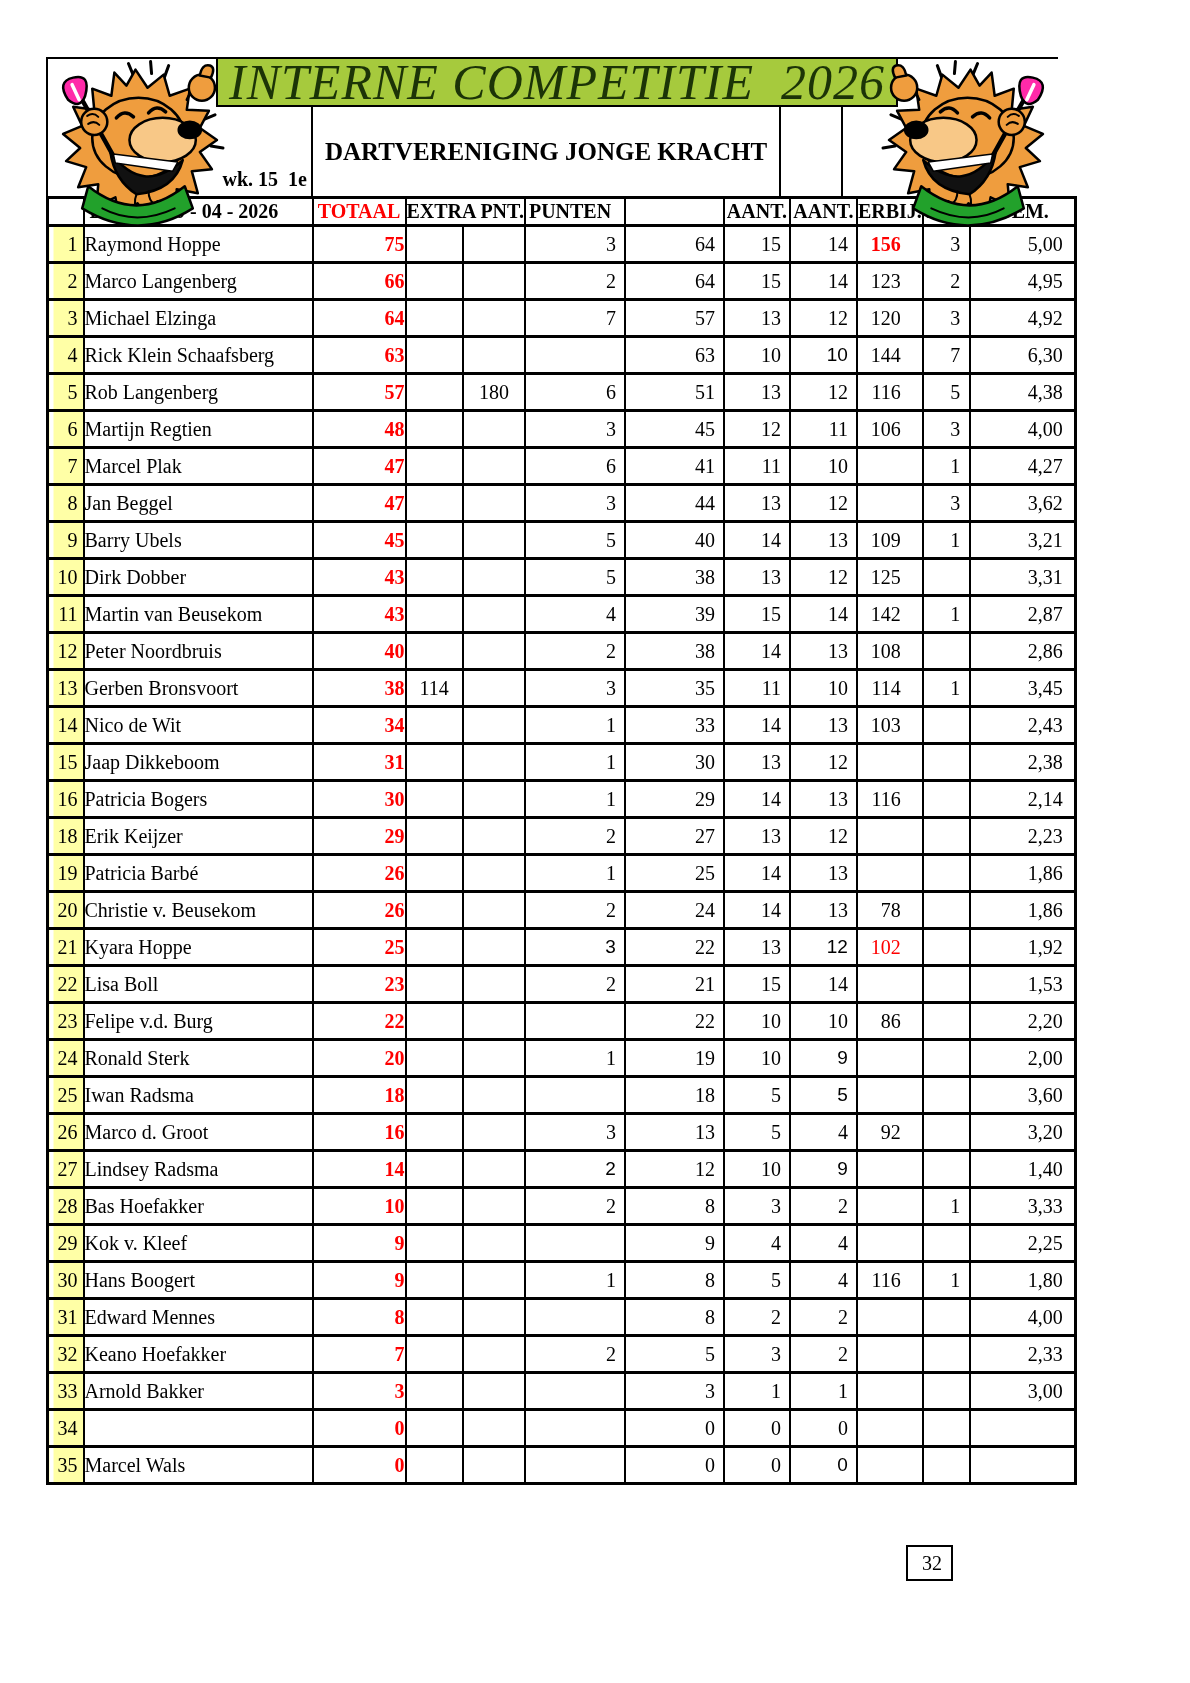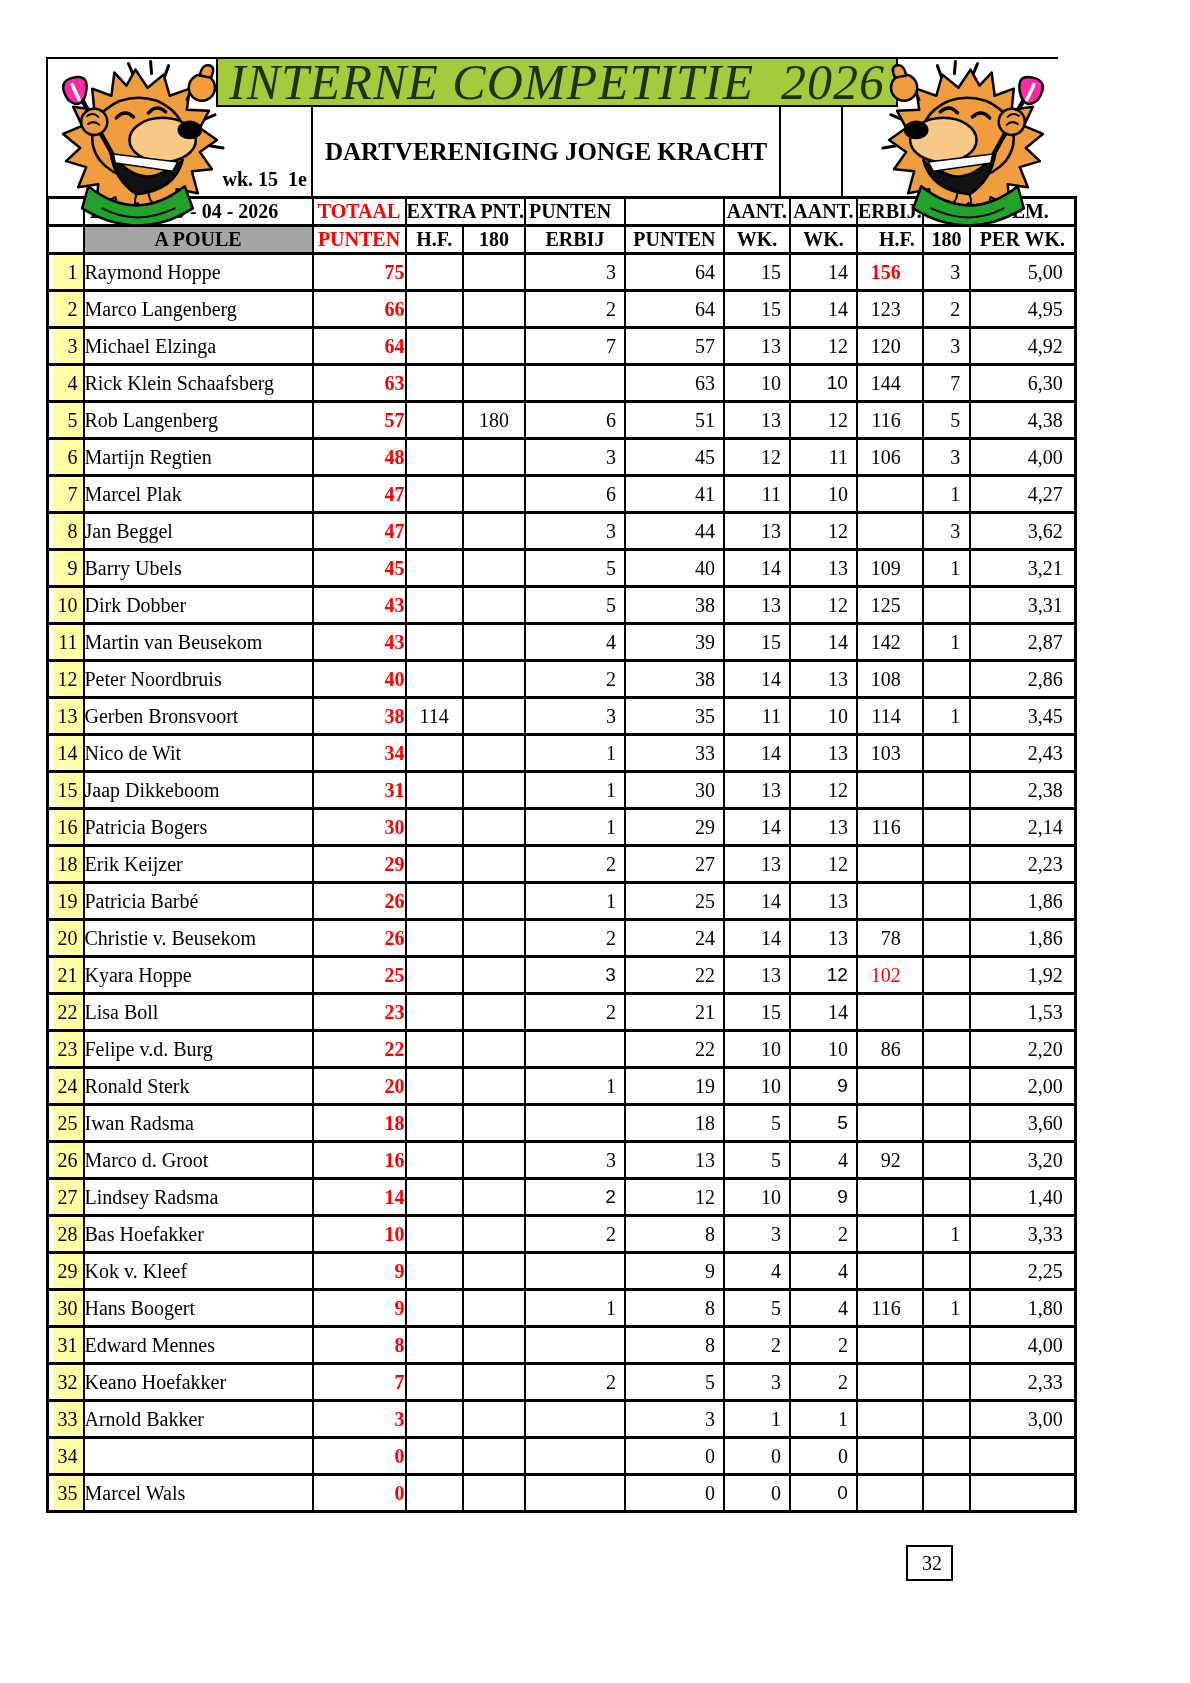--- a/index.html
+++ b/index.html
@@ -126,34 +126,20 @@
         <td class="hred">TOTAAL</td>
         <td colspan="2">EXTRA PNT.</td>
         <td class="a-l" style="padding-left:3px;">PUNTEN</td>
         <td></td>
         <td>AANT.</td>
         <td>AANT.</td>
         <td>ERBIJ.</td>
         <td>TOT.</td>
         <td>GEM.</td>
       </tr>
-      <tr>
-        <td></td>
-        <td class="gray">A POULE</td>
-        <td class="hred">PUNTEN</td>
-        <td>H.F.</td>
-        <td>180</td>
-        <td>ERBIJ</td>
-        <td>PUNTEN</td>
-        <td>WK.</td>
-        <td>WK.</td>
-        <td class="a-r">H.F.</td>
-        <td>180</td>
-        <td>PER WK.</td>
-      </tr>
     </thead>
     <tbody>
         <tr>
       <td class="c-rank">1</td>
       <td class="c-name">Raymond Hoppe</td>
       <td class="c-totaal">75</td>
       <td class="c-hf"></td>
       <td class="c-180"></td>
       <td class="c-erbij">3</td>
       <td class="c-punten">64</td>

